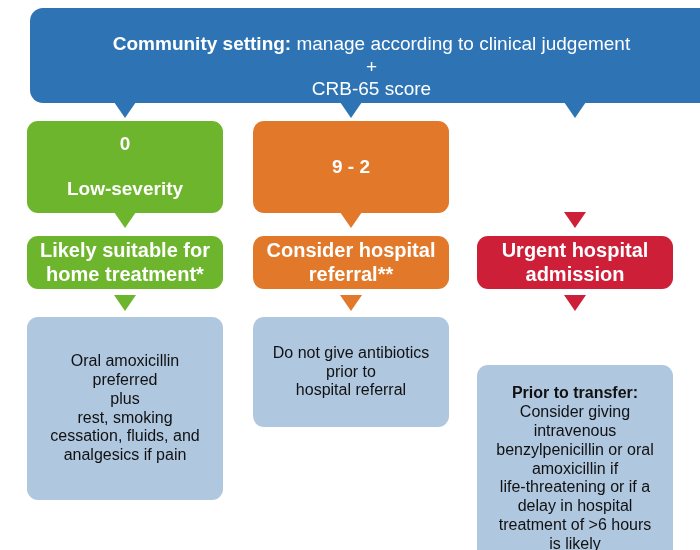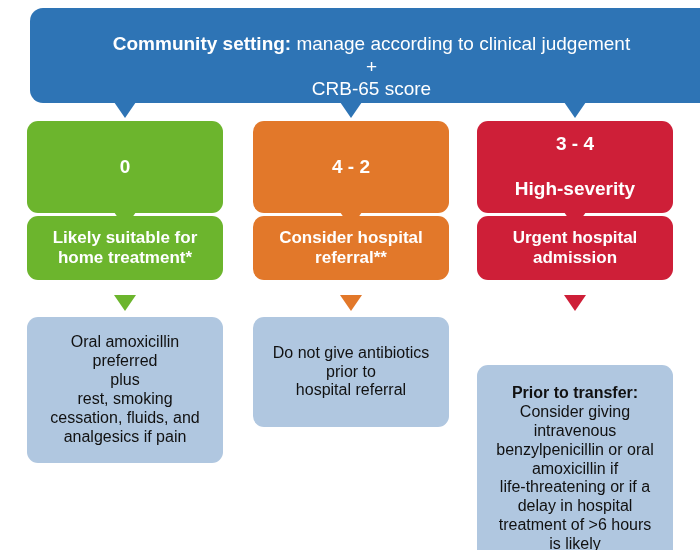--- a/index.html
+++ b/index.html
@@ -60,24 +60,24 @@
     height: 92px;
     color: #ffffff;
     font-size: 19px;
     font-weight: bold;
   }
   .sev-score { display: block; }
   .sev-label { display: block; }
 
   
   .act-box {
-    top: 216px;
-    height: 64px;
+    top: 236px;
+    height: 53px;
     color: #ffffff;
-    font-size: 17px;
+    font-size: 20px;
     font-weight: bold;
   }
 
   
   .det-box {
     background: #b0c7e0;
     color: #111111;
     font-size: 16px;
     border-radius: 11px;
   }
@@ -128,35 +128,30 @@
     </span>
   </div>
 
   <div class="arrow a-blue arrow-r1 ax-1"></div>
   <div class="arrow a-blue arrow-r1 ax-2"></div>
   <div class="arrow a-blue arrow-r1 ax-3"></div>
 
   <div class="box sev-box col-1 c-green">
     <span class="txt">
       <span class="sev-score">0</span>
+      <span class="sev-label">Low-severity</span>
     </span>
   </div>
 
   <div class="box sev-box col-2 c-orange">
     <span class="txt">
-      <span class="sev-score">4 - 2</span>
+      <span class="sev-score">9 - 2</span>
     </span>
   </div>
 
-  <div class="box sev-box col-3 c-red">
-    <span class="txt">
-      <span class="sev-score">3 - 4</span>
-      <span class="sev-label">High-severity</span>
-    </span>
-  </div>
 
   <div class="arrow a-green arrow-r2 ax-1"></div>
   <div class="arrow a-orange arrow-r2 ax-2"></div>
   <div class="arrow a-red arrow-r2 ax-3"></div>
 
   <div class="box act-box col-1 c-green">
     <span class="txt">Likely suitable for
 home treatment*</span>
   </div>
 
@@ -167,21 +162,21 @@
 
   <div class="box act-box col-2 c-orange">
     <span class="txt">Consider hospital
 referral**</span>
   </div>
 
   <div class="arrow a-green arrow-r3 ax-1"></div>
   <div class="arrow a-orange arrow-r3 ax-2"></div>
   <div class="arrow a-red arrow-r3 ax-3"></div>
 
-  <div class="box det-box col-1" style="top:317px; height:146px;">
+  <div class="box det-box col-1" style="top:317px; height:183px;">
     <span class="txt">Oral amoxicillin
 preferred
 plus
 rest, smoking
 cessation, fluids, and
 analgesics if pain</span>
   </div>
 
   <div class="box det-box col-2" style="top:317px; height:110px;">
     <span class="txt">Do not give antibiotics

